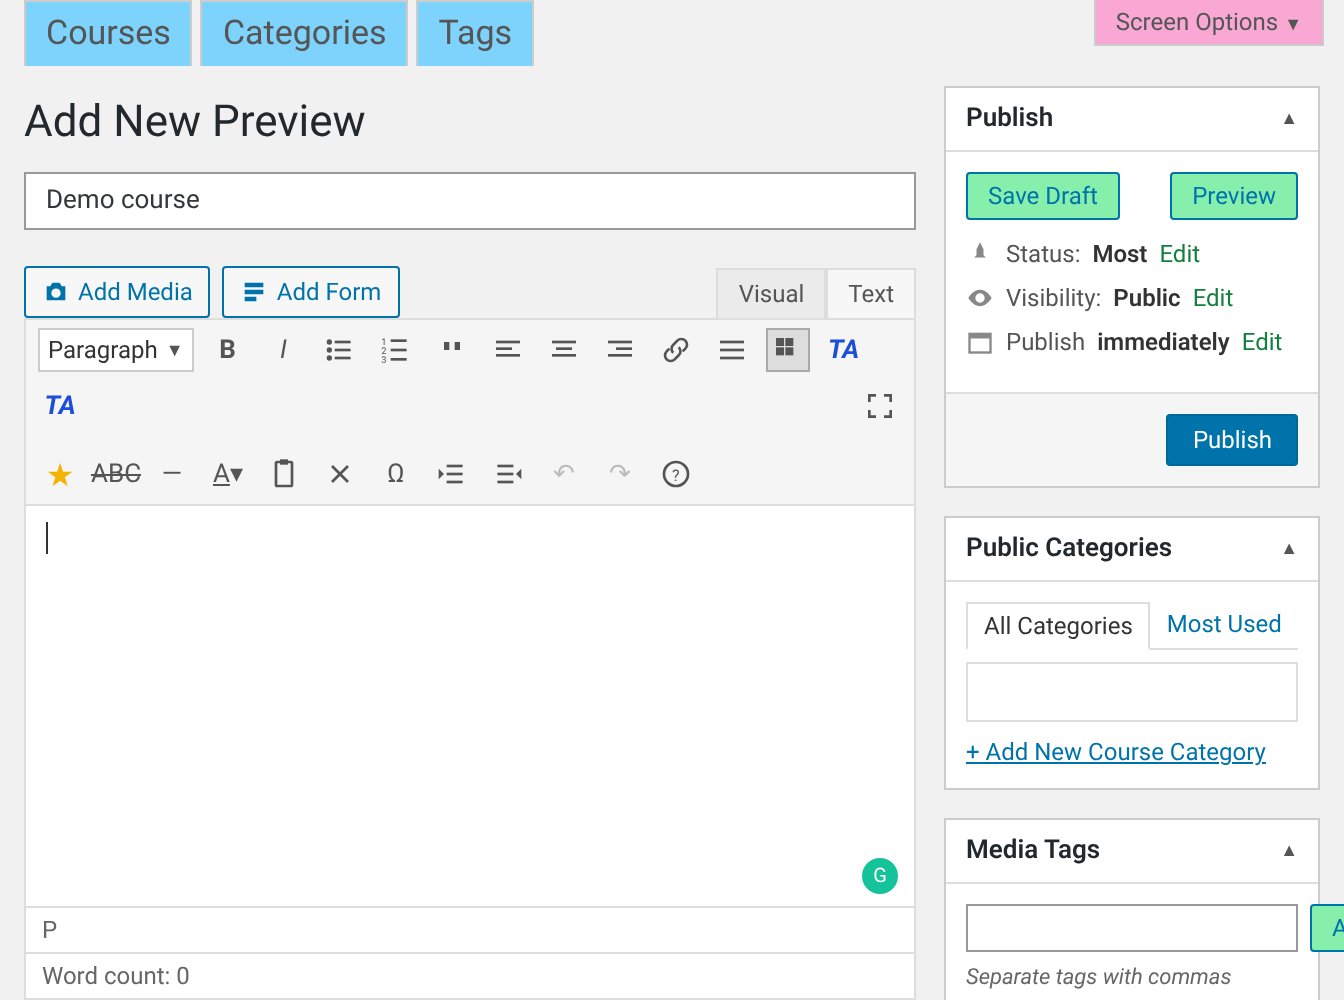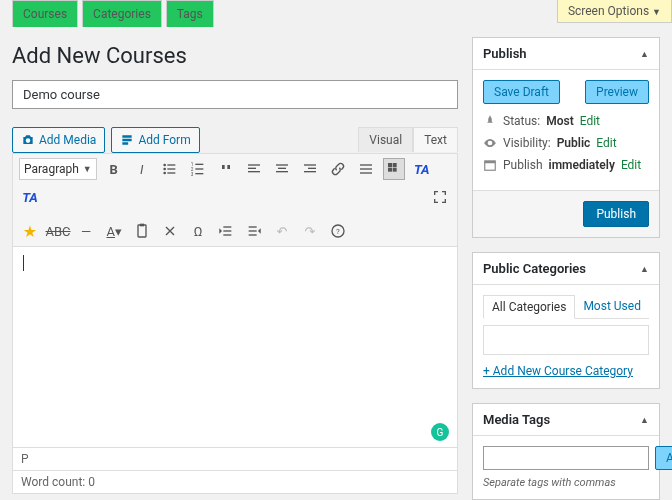--- a/index.html
+++ b/index.html
@@ -1,25 +1,25 @@
 <!DOCTYPE html>
 <html><head>
 <meta charset="utf-8">
 <style>
 *{box-sizing:border-box;margin:0;padding:0;font-family:-apple-system,BlinkMacSystemFont,"Segoe UI",Roboto,sans-serif}
 body{background:#f1f1f1;color:#32373c;font-size:13px;width:672px;height:500px;overflow:hidden}
 .topbar{display:flex;justify-content:space-between;align-items:flex-start}
 .tabs{display:flex;gap:4px;padding:0 12px}
-.tab{background:#22c55e;border:1px solid #ccc;border-bottom:none;padding:6px 10px;font-size:12px;color:#555;cursor:pointer}
-.screen-opts{background:#fef9c3;border:1px solid #ccc;border-top:none;padding:4px 10px;font-size:12px;color:#555;margin-right:0;cursor:pointer}
+.tab{background:#7dd3fc;border:1px solid #ccc;border-bottom:none;padding:6px 10px;font-size:17px;color:#555;cursor:pointer}
+.screen-opts{background:#f9a8d4;border:1px solid #ccc;border-top:none;padding:4px 10px;font-size:12px;color:#555;margin-right:10px;cursor:pointer}
 .main{display:flex;padding:10px 12px;gap:14px}
 .left{flex:1;min-width:0}
 h1{font-size:22px;font-weight:400;color:#23282d;margin:6px 0 12px}
 .title-input{width:100%;padding:6px 10px;font-size:13px;border:1px solid #999;background:#fff;color:#32373c}
-.media-row{display:flex;justify-content:space-between;align-items:flex-start;margin-top:18px}
+.media-row{display:flex;justify-content:space-between;align-items:flex-end;margin-top:18px}
 .btn{border:1px solid #0073aa;background:#f7f7f7;color:#0073aa;padding:5px 8px;font-size:12px;cursor:pointer;border-radius:2px;display:inline-flex;align-items:center;gap:4px}
 .btn svg{width:14px;height:14px;fill:#0073aa}
 .ed-tabs{display:flex}
 .ed-tab{border:1px solid #ddd;border-bottom:none;padding:5px 10px;font-size:12px;color:#555;background:#f7f7f7;cursor:pointer}
 .ed-tab.active{background:#ebebeb}
 .editor{border:1px solid #ddd;background:#fff}
 .toolbar{background:#f5f5f5;border-bottom:1px solid #ddd;padding:4px 6px;display:flex;flex-wrap:wrap;align-items:center;gap:6px}
 .select{border:1px solid #ccc;background:#fff;padding:3px 4px;font-size:12px;color:#333;display:flex;align-items:center;gap:4px;cursor:pointer}
 .tb-btn{width:22px;height:22px;display:flex;align-items:center;justify-content:center;color:#555;cursor:pointer;border:1px solid transparent}
 .tb-btn.active{background:#ddd;border-color:#aaa}
@@ -28,21 +28,21 @@
 .tb-star{color:#f5b301;font-size:16px}
 .content{min-height:200px;padding:8px 10px;font-size:13px;color:#444;position:relative}
 .cursor{border-left:1px solid #333;height:16px;display:inline-block}
 .grammarly{position:absolute;right:8px;bottom:6px;width:18px;height:18px;border-radius:50%;background:#15c39a;display:flex;align-items:center;justify-content:center;color:#fff;font-size:10px}
 .status{border:1px solid #ddd;border-top:none;background:#fff;padding:4px 8px;font-size:12px;color:#666}
 .right{width:188px;flex-shrink:0}
 .box{background:#fff;border:1px solid #ccc;margin-bottom:14px}
 .box-head{display:flex;justify-content:space-between;align-items:center;border-bottom:1px solid #ddd;padding:8px 10px;font-weight:600;font-size:13px;color:#23282d;cursor:pointer}
 .box-body{padding:10px}
 .pub-row{display:flex;justify-content:space-between;margin-bottom:10px}
-.link-btn{border:1px solid #0073aa;background:#7dd3fc;color:#0073aa;padding:4px 10px;font-size:12px;cursor:pointer;border-radius:2px}
+.link-btn{border:1px solid #0073aa;background:#86efac;color:#0073aa;padding:4px 10px;font-size:12px;cursor:pointer;border-radius:2px}
 .meta{font-size:12px;color:#555;margin-bottom:8px;display:flex;align-items:flex-end;gap:6px}
 .meta svg{width:14px;height:14px;fill:#888}
 .meta b{font-weight:600;color:#333}
 .meta a{color:#15803d;cursor:pointer}
 .pub-foot{background:#f5f5f5;border-top:1px solid #ddd;padding:10px;display:flex;justify-content:flex-end}
 .primary{background:#0073aa;color:#fff;border:1px solid #006799;padding:5px 12px;font-size:12px;cursor:pointer;border-radius:2px}
 .cat-tabs{display:flex;border-bottom:1px solid #ddd;margin-bottom:6px}
 .cat-tab{padding:4px 8px;font-size:12px;color:#0073aa;cursor:pointer}
 .cat-tab.active{border:1px solid #ddd;border-bottom:1px solid #fff;margin-bottom:-1px;color:#333;background:#fff}
 .cat-box{border:1px solid #ddd;min-height:30px;margin-bottom:8px}
@@ -59,21 +59,21 @@
   <div class="tabs">
     <div class="tab">Courses</div>
     <div class="tab">Categories</div>
     <div class="tab">Tags</div>
   </div>
   <div class="screen-opts"><span>Screen Options</span> <span class="tri">▼</span></div>
 </div>
 
 <div class="main">
   <div class="left">
-    <h1>Add New Courses</h1>
+    <h1>Add New Preview</h1>
     <input class="title-input" value="Demo course" style="">
 
     <div class="media-row">
       <div style="display:flex;gap:6px">
         <button class="btn">
             <svg viewBox="0 0 24 24">
               <path d="M4 7h3l2-3h6l2 3h3v12H4z M12 17a4 4 0 100-8 4 4 0 000 8z"></path>
             </svg>
             <span>Add Media</span>
           </button>

